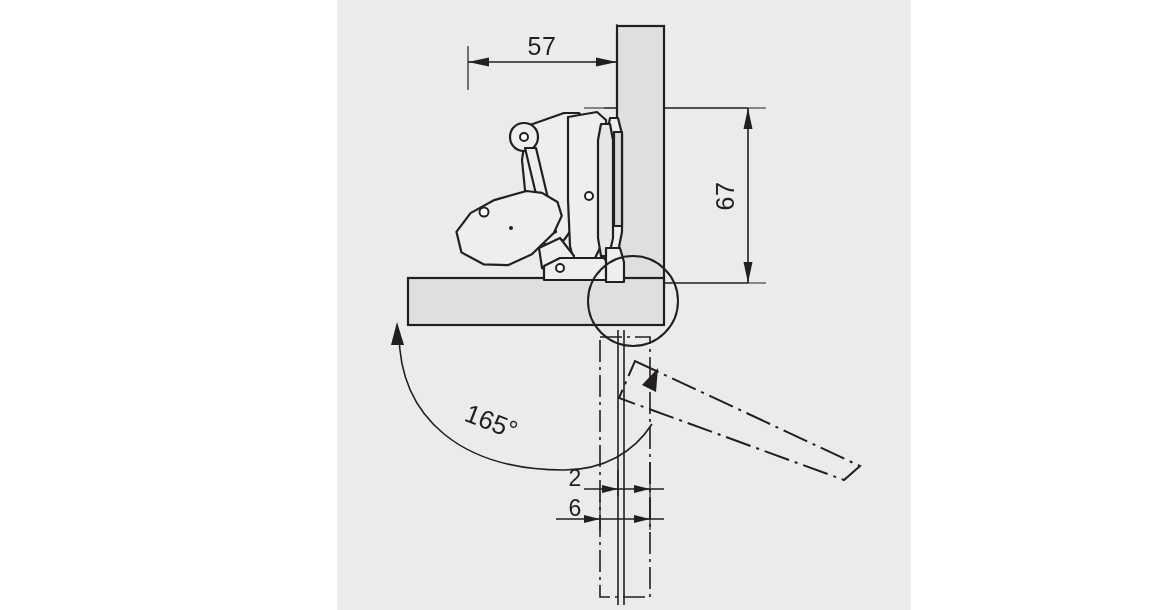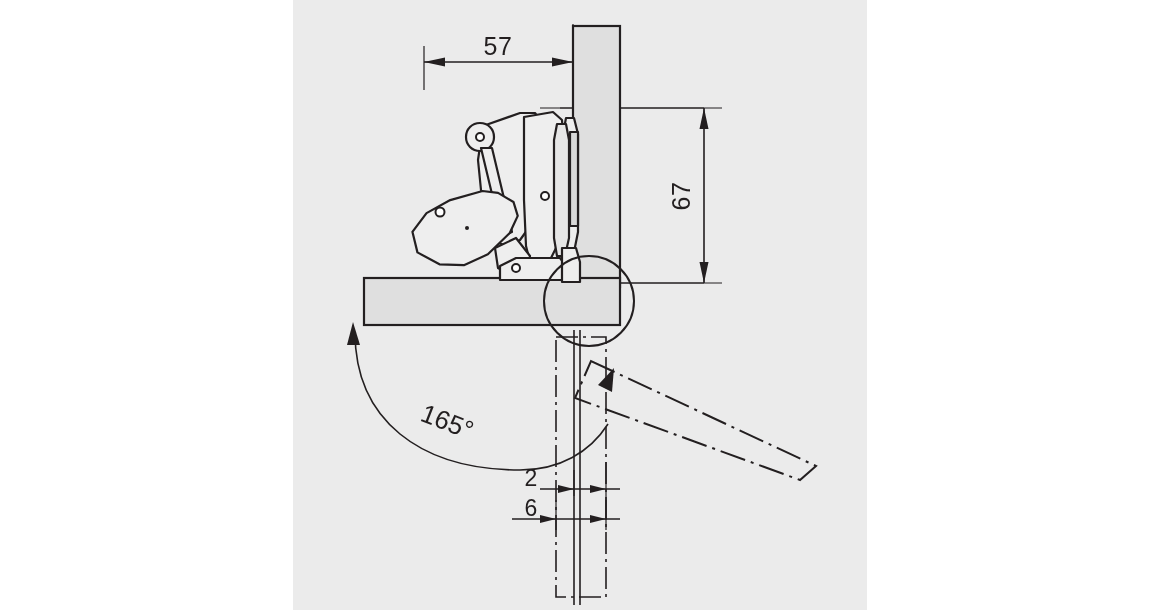--- a/index.html
+++ b/index.html
@@ -11,20 +11,21 @@
     width: 1160px;
     height: 610px;
     overflow: hidden;
     font-family: "Liberation Sans", sans-serif;
   }
   #stage {
     position: relative;
     width: 1104px;
     height: 610px;
     background: #ffffff;
+    margin-left: 44px;
   }
   #drawing-surface {
     position: absolute;
     left: 0;
     top: 0;
     width: 1160px;
     height: 610px;
   }
   .dim-text {
     font-family: "Liberation Sans", sans-serif;

